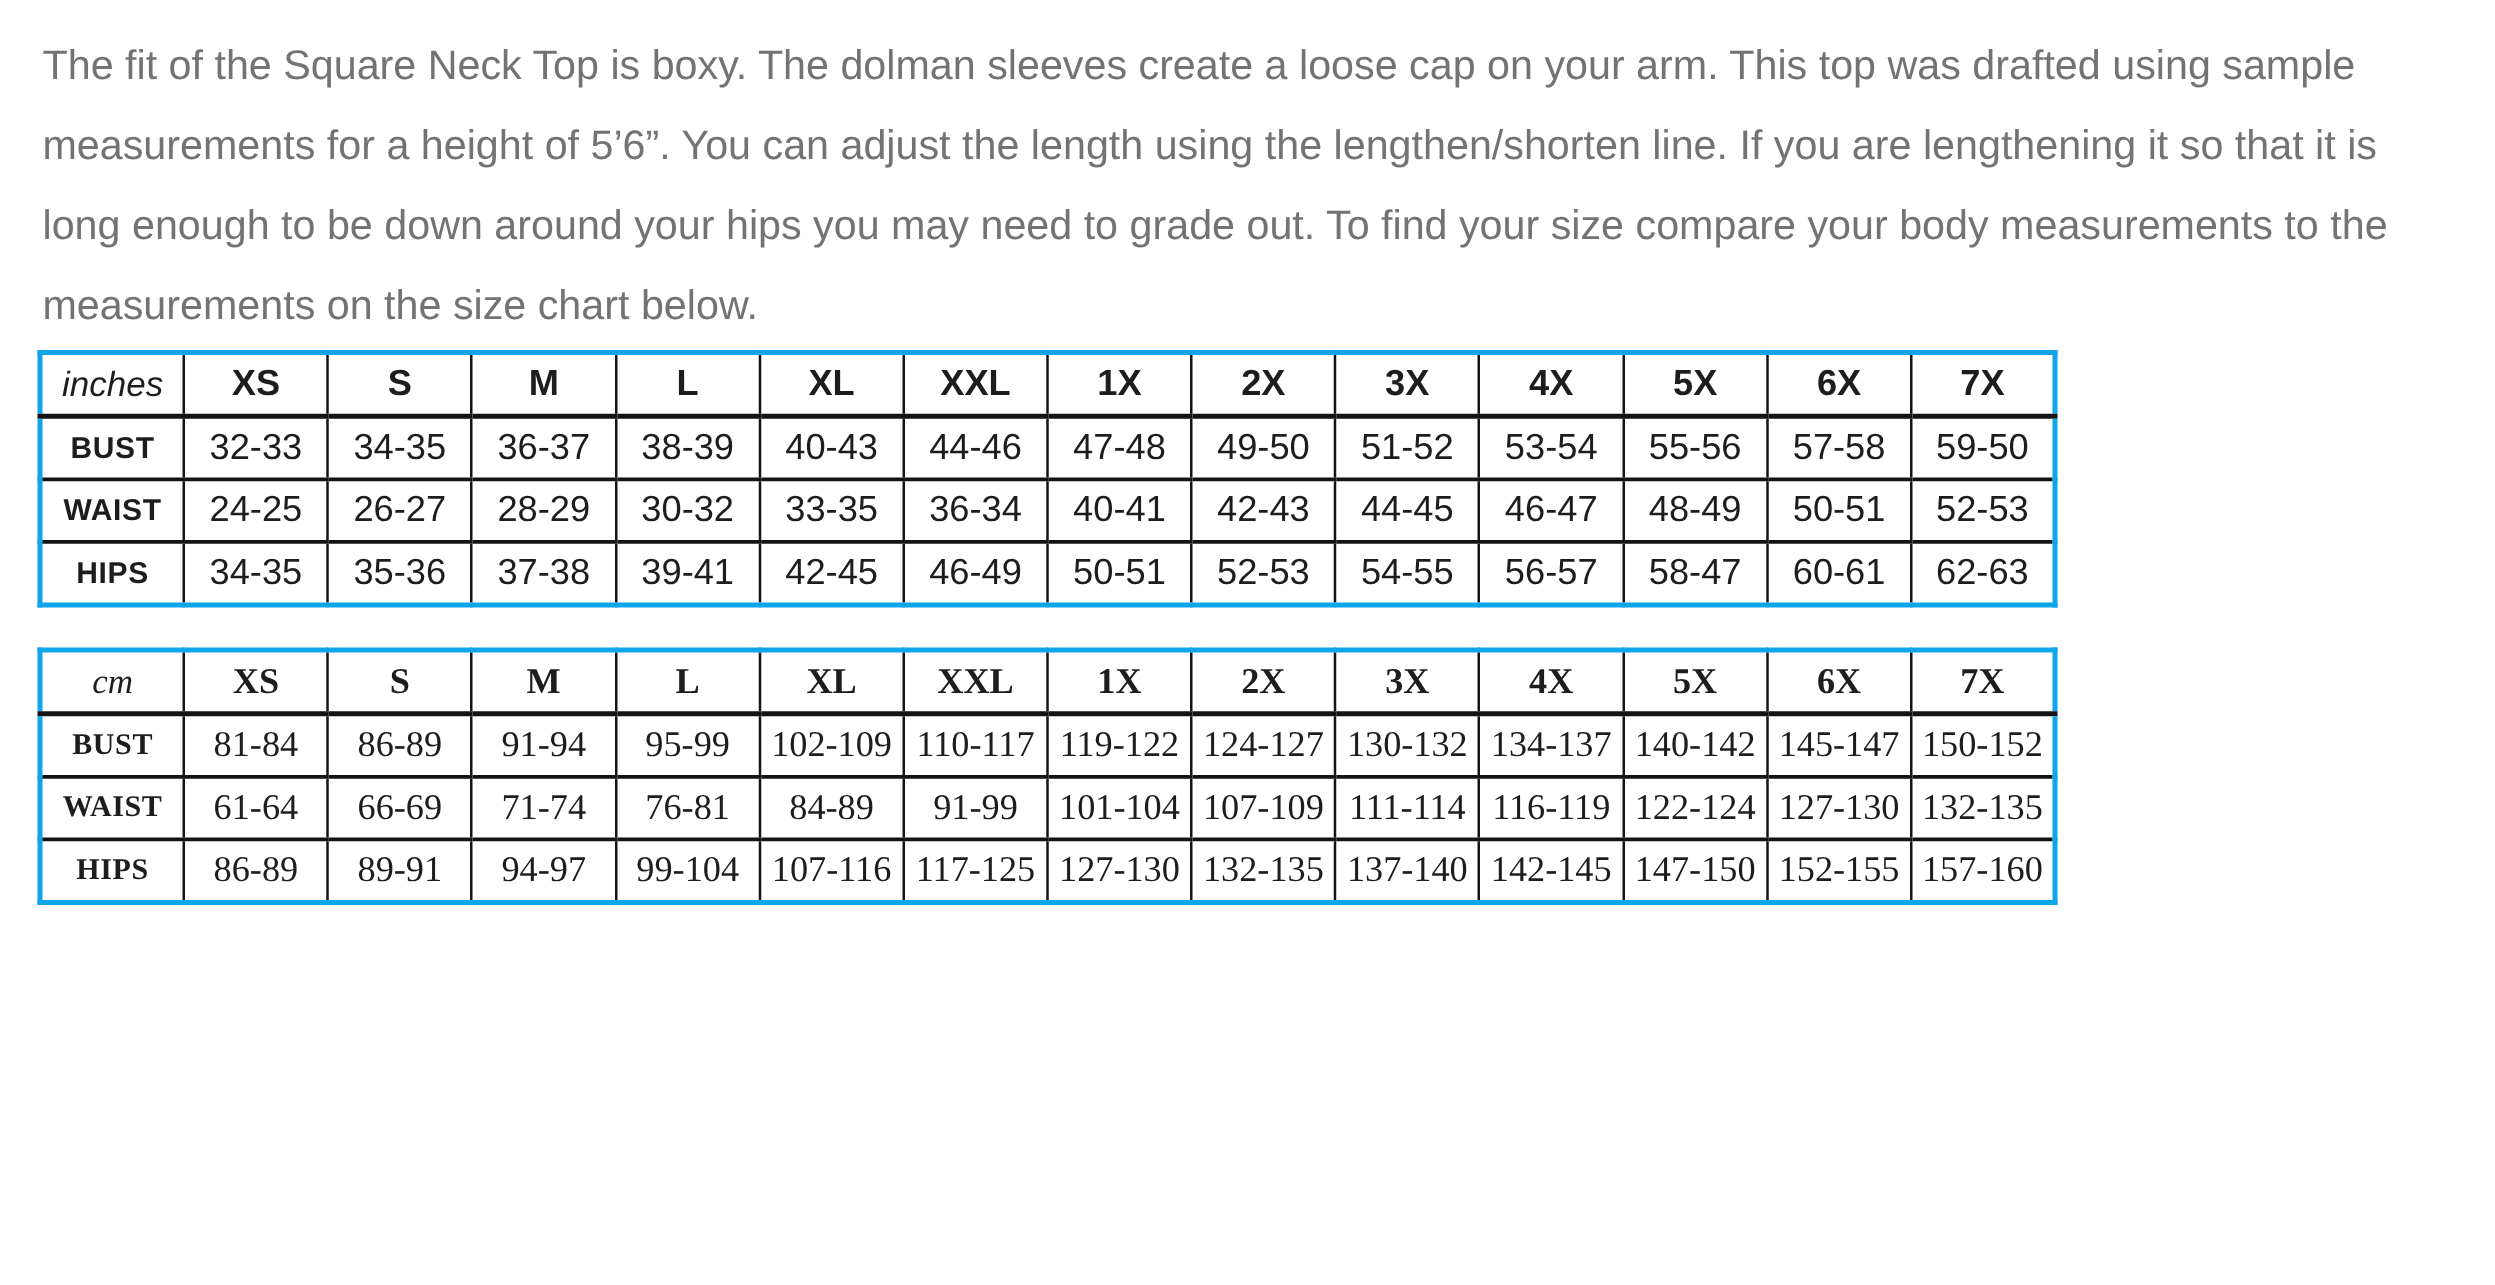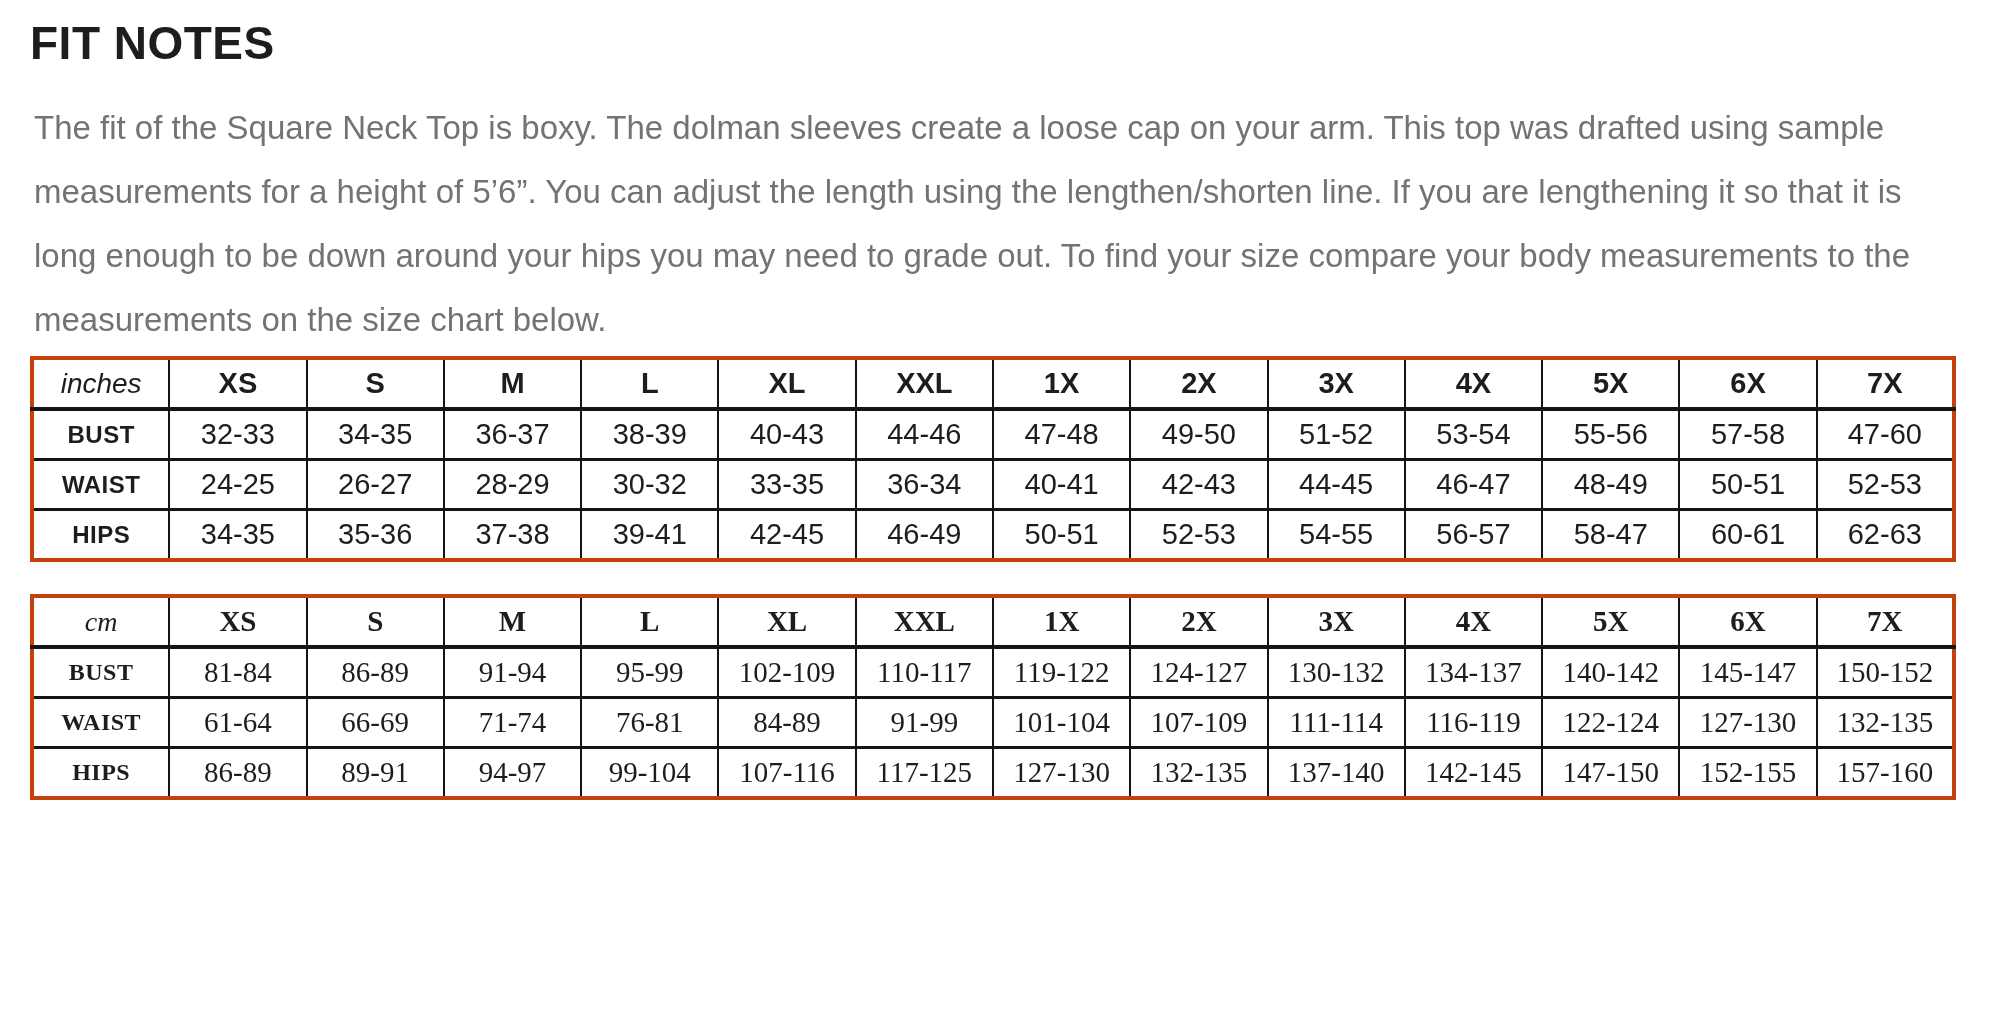--- a/index.html
+++ b/index.html
@@ -35,22 +35,22 @@
   .size-chart-title {
     font-size: 30px;
     font-weight: 800;
     letter-spacing: 0.5px;
     margin: 140px 0 14px 0;
     color: #1d1d1b;
   }
   table.size-chart {
     border-collapse: collapse;
     table-layout: fixed;
-    width: 1926px;
-    border: 4px solid #c2410c;
+    width: 1616px;
+    border: 4px solid #0ea5e9;
     font-size: 29px;
     background: #ffffff;
   }
   table.size-chart + table.size-chart {
     margin-top: 32px;
     font-family: Liberation Serif, serif;
   }
   table.size-chart th,
   table.size-chart td {
     border-left: 2px solid #141414;
@@ -80,21 +80,20 @@
   }
   table.size-chart tbody td {
     font-weight: 400;
   }
 </style>
 </head>
 <body>
 
 <div class="page">
 
-  <h1 class="fit-notes-title">FIT NOTES</h1>
 
   <p class="fit-notes-paragraph">The fit of the Square Neck Top is boxy. The dolman sleeves create a loose cap on your arm. This top was drafted using sample measurements for a height of 5’6”. You can adjust the length using the lengthen/shorten line. If you are lengthening it so that it is long enough to be down around your hips you may need to grade out. To find your size compare your body measurements to the measurements on the size chart below.</p>
 
 
   <table class="size-chart">
       <thead>
         <tr>
           <th class="unit">inches</th>
           <th>XS</th>
           <th>S</th>
@@ -119,21 +118,21 @@
           <td>36-37</td>
           <td>38-39</td>
           <td>40-43</td>
           <td>44-46</td>
           <td>47-48</td>
           <td>49-50</td>
           <td>51-52</td>
           <td>53-54</td>
           <td>55-56</td>
           <td>57-58</td>
-          <td>47-60</td>
+          <td>59-50</td>
         </tr>
         <tr>
           <th class="rowlabel">WAIST</th>
           <td>24-25</td>
           <td>26-27</td>
           <td>28-29</td>
           <td>30-32</td>
           <td>33-35</td>
           <td>36-34</td>
           <td>40-41</td>

